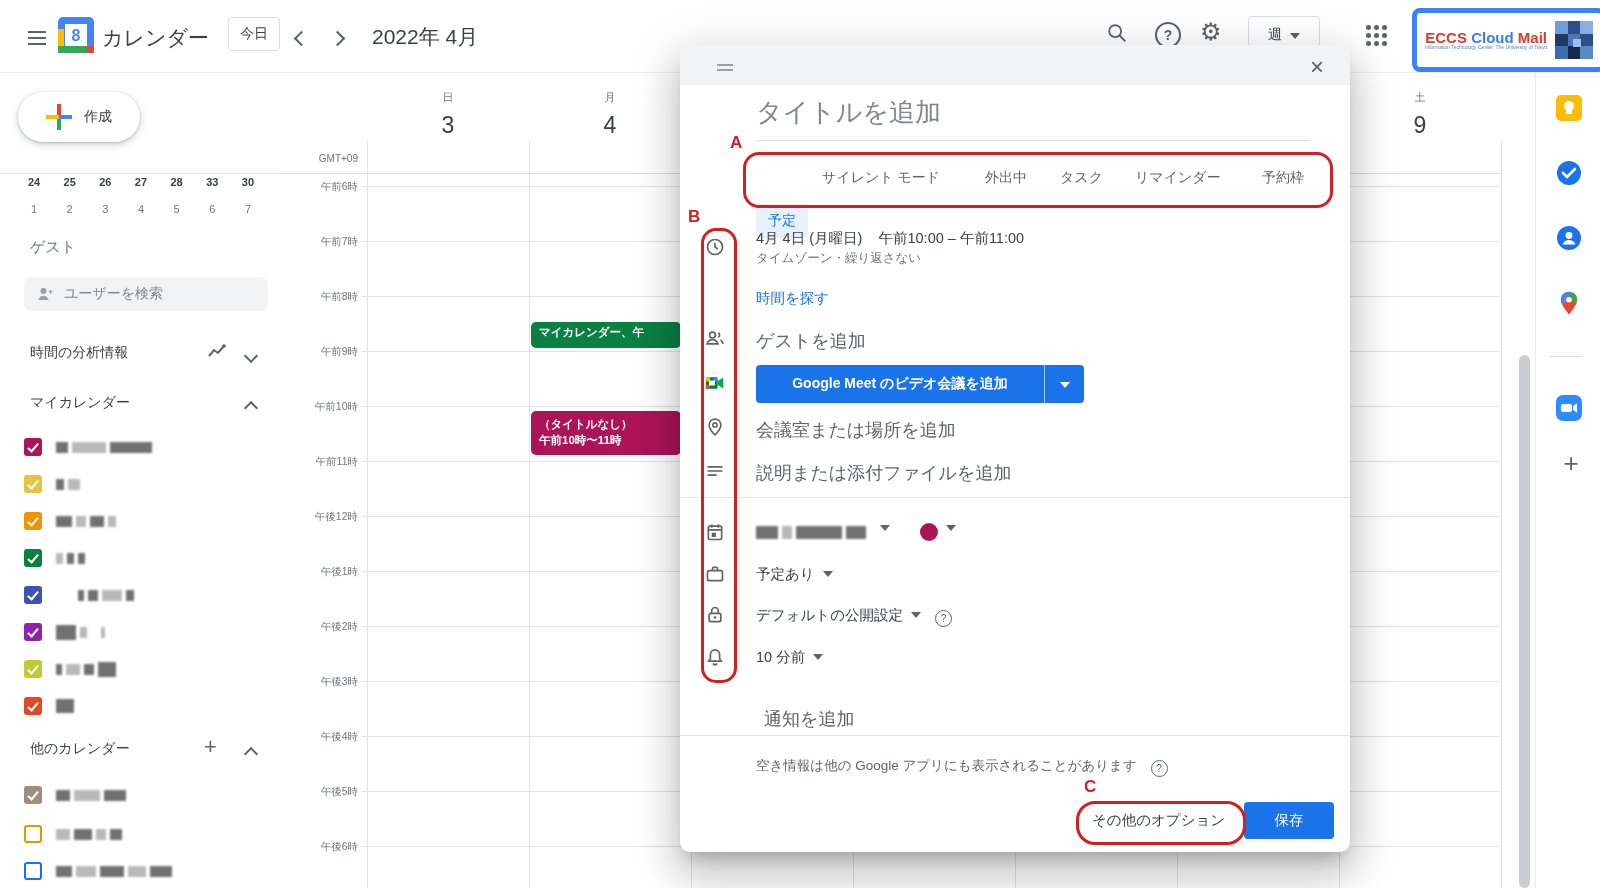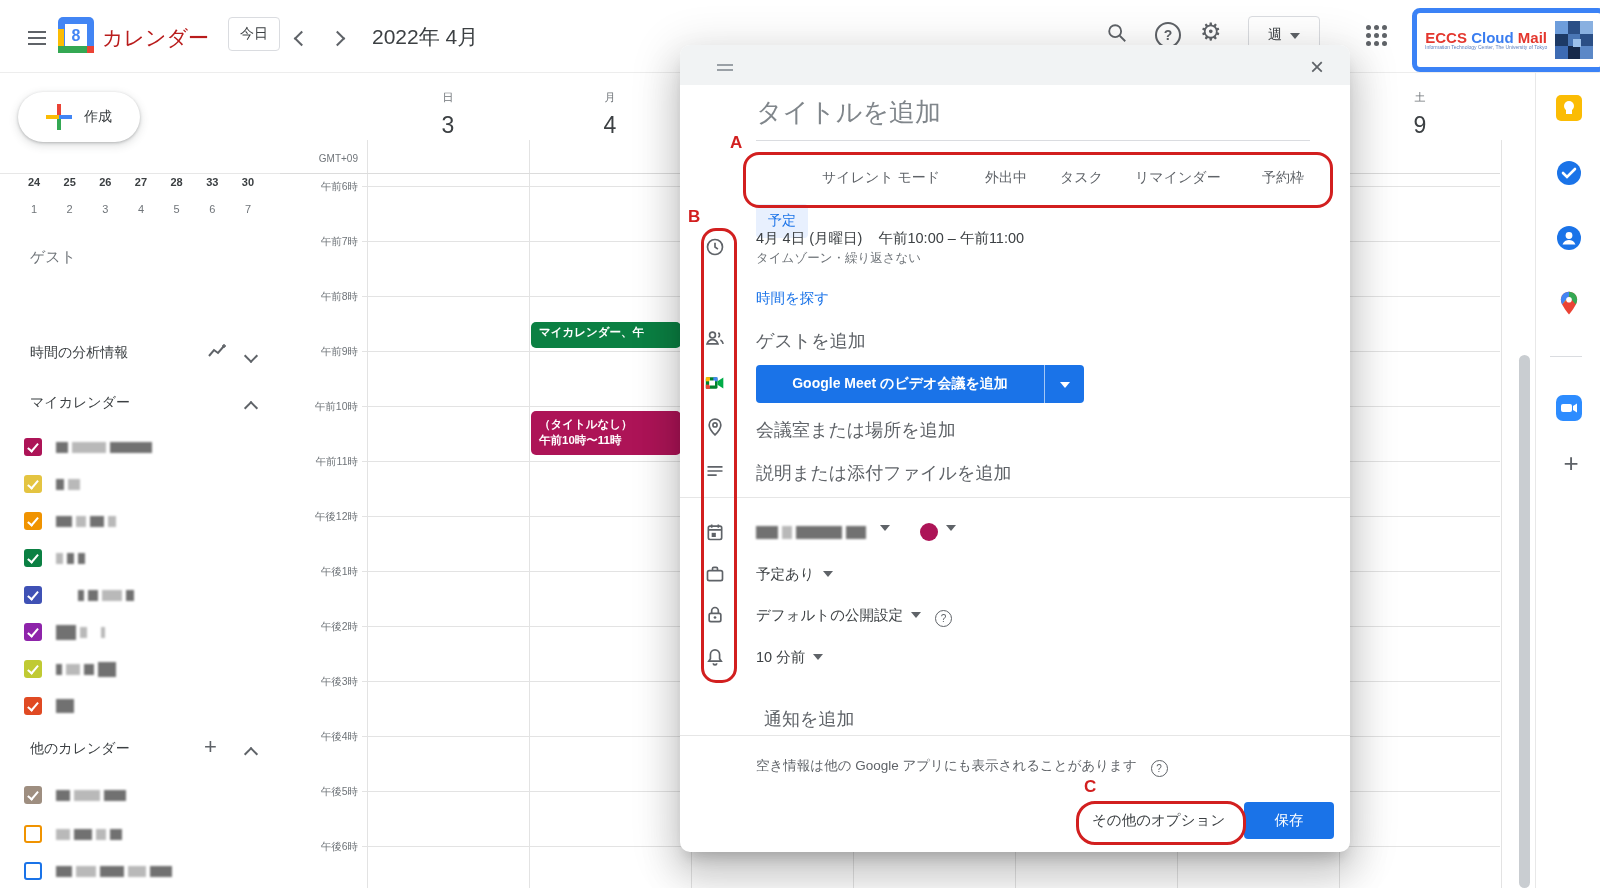--- a/index.html
+++ b/index.html
@@ -2,21 +2,21 @@
 <html><head>
 <meta charset="utf-8">
 <style>
   html,body{margin:0;padding:0;background:#fff;}
   #stage{position:relative;width:1600px;height:888px;overflow:hidden;background:#fff;
          font-family:"Liberation Sans","DejaVu Sans",sans-serif;color:#3c4043;}
   .abs{position:absolute;}
   
   .topbar{left:0;top:0;width:1600px;height:72px;background:#fff;border-bottom:1px solid #ededed;z-index:10;}
   .hamburger span{display:block;width:18px;height:2px;background:#5f6368;margin:4px 0;}
-  .app-title{font-size:21px;color:#b91c1c;}
+  .app-title{font-size:21px;color:#404040;}
   .btn-outline{border:1px solid #dadce0;border-radius:4px;background:#fff;color:#3c4043;
                display:flex;align-items:center;justify-content:center;font-size:14px;cursor:pointer;}
   .chev{display:inline-block;width:9px;height:9px;border-top:2px solid #5f6368;border-right:2px solid #5f6368;}
   .chev-left{transform:rotate(-135deg);}
   .chev-right{transform:rotate(45deg);}
   .date-title{font-size:21px;color:#3c4043;}
   .iconbtn{color:#5f6368;display:flex;align-items:center;justify-content:center;}
   .caret{display:inline-block;width:0;height:0;border:5px solid transparent;border-top:6px solid #5f6368;margin-left:8px;position:relative;top:3px;}
   .apps-grid{display:grid;grid-template-columns:repeat(3,5px);grid-gap:3px;}
   .apps-grid i{width:5px;height:5px;border-radius:50%;background:#5f6368;}
@@ -265,21 +265,29 @@
   <div class="abs minirow" style="top:203px;color:#70757a;">
     <span>1</span>
     <span>2</span>
     <span>3</span>
     <span>4</span>
     <span>5</span>
     <span>6</span>
     <span>7</span>
   </div>
 
-  <div class="abs sb-head" style="left:30px;top:248px;color:#70757a;font-size:15px;">ゲスト</div>
+  <div class="abs sb-head" style="left:30px;top:238px;color:#70757a;font-size:15px;">ゲスト</div>
+  <div class="abs searchbox">
+    <svg width="18" height="18" viewBox="0 0 24 24">
+        <circle cx="10" cy="8" r="4" fill="#9aa0a6"></circle>
+        <path d="M3 20c1.3-4 4-5.8 7-5.8s5.7 1.8 7 5.8z" fill="#9aa0a6"></path>
+        <path d="M17 9h5M19.5 6.5v5" stroke="#9aa0a6" stroke-width="1.6"></path>
+      </svg>
+    <span class="ph">ユーザーを検索</span>
+  </div>
 
   <div class="abs sb-head" style="left:30px;top:344px;">時間の分析情報</div>
   <div class="abs" style="left:207px;top:342px;">
     <svg width="22" height="18">
         <path d="M2 14l5-6 4 3 6-7" stroke="#5f6368" stroke-width="2" fill="none"></path>
         <path d="M17 2v4M15 4h4" stroke="#5f6368" stroke-width="1.4"></path>
       </svg>
   </div>
   <div class="abs" style="left:246px;top:347px;"><span class="sb-chev" style="transform:rotate(135deg);"></span></div>
 

